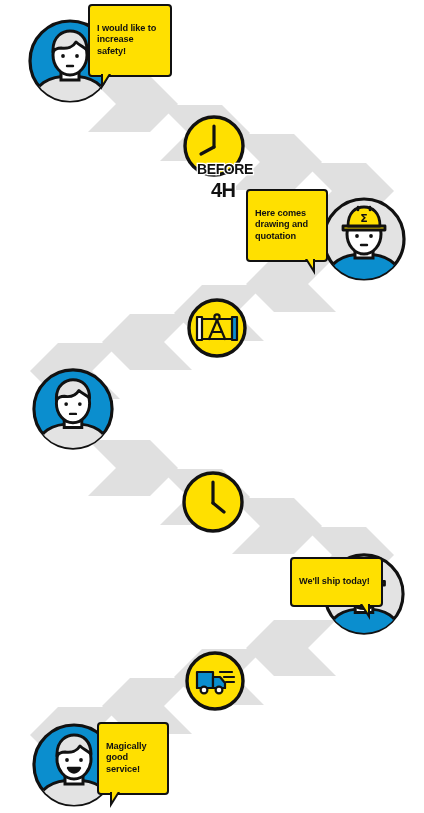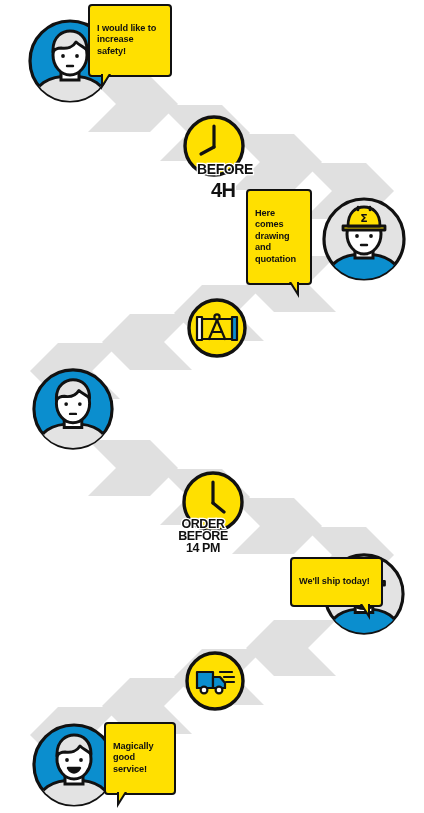--- a/index.html
+++ b/index.html
@@ -182,21 +182,21 @@
       <ellipse cx="43" cy="38" rx="17" ry="20" fill="#FFFFFF" stroke="#111111" stroke-width="3"></ellipse>
       <path d="M22,30 h42 v4 h-42 Z" fill="#FFE000" stroke="#111111" stroke-width="2.8" stroke-linejoin="round"></path>
       <path d="M27,30 C27,16 35,11 43,11 C51,11 59,16 59,30 Z" fill="#FFE000" stroke="#111111" stroke-width="2.8" stroke-linejoin="round"></path>
       <path d="M37,14 v-3 M49,14 v-3" stroke="#111111" stroke-width="2.6" stroke-linecap="round"></path>
       <text x="43" y="26" font-family="DejaVu Sans, sans-serif" font-size="11" font-weight="bold" fill="#111111" text-anchor="middle">Σ</text>
       <circle cx="36" cy="40" r="1.9" fill="#111111"></circle>
       <circle cx="50" cy="40" r="1.9" fill="#111111"></circle>
       <path d="M40,49 h6" stroke="#111111" stroke-width="2.4" stroke-linecap="round"></path>
     </g>
   </svg>
-  <div class="bubble" style="left:246px; top:189px; width:66px;">
+  <div class="bubble" style="left:246px; top:189px; width:82px;">
     <span>Here comes
 drawing and
 quotation</span>
     <span class="tail tail-dr"></span>
   </div>
 
   <svg class="node" style="left:186px; top:297px;" width="62" height="62" viewBox="0 0 62 62">
     <circle cx="31" cy="31" r="28" fill="#FFE000" stroke="#111111" stroke-width="3.4"></circle>
     <g stroke="#111111" stroke-width="2.2" fill="none" stroke-linecap="round" stroke-linejoin="round">
       <path d="M14,42 h34"></path>
@@ -224,25 +224,20 @@
       <circle cx="50" cy="38" r="1.9" fill="#111111"></circle>
       <path d="M40,48 h6" stroke="#111111" stroke-width="2.4" stroke-linecap="round"></path>
     </g>
   </svg>
 
   <svg class="node" style="left:181px; top:470px;" width="64" height="64" viewBox="0 0 64 64">
     <circle cx="32" cy="32" r="29" fill="#FFE000" stroke="#111111" stroke-width="3.4"></circle>
     <path d="M32,12 V33" stroke="#111111" stroke-width="3.2" stroke-linecap="round"></path>
     <path d="M32,33 L43,42" stroke="#111111" stroke-width="3.2" stroke-linecap="round"></path>
   </svg>
-  <div class="clock-label cl-order" style="left:167px; top:506px; width:72px;">
-    <span>ORDER
-BEFORE
-14 PM</span>
-  </div>
 
   <svg class="node" style="left:322px; top:552px;" width="84" height="84" viewBox="0 0 86 86">
     <circle cx="43" cy="43" r="40" fill="#E3E3E3" stroke="#111111" stroke-width="3.2"></circle>
     <clipPath id="c7">
         <circle cx="43" cy="43" r="40"></circle>
       </clipPath>
     <g clip-path="url(#c7)">
       <path d="M6,86 C6,66 22,58 43,58 C64,58 80,66 80,86 Z" fill="#0B8ECE" stroke="#111111" stroke-width="3"></path>
       <path d="M34,48 h18 v14 h-18 Z" fill="#FFFFFF" stroke="#111111" stroke-width="3"></path>
       <ellipse cx="43" cy="38" rx="17" ry="20" fill="#FFFFFF" stroke="#111111" stroke-width="3"></ellipse>
@@ -280,19 +275,19 @@
     <g clip-path="url(#c9)">
       <path d="M6,86 C6,66 22,58 43,58 C64,58 80,66 80,86 Z" fill="#E3E3E3" stroke="#111111" stroke-width="3"></path>
       <path d="M34,48 h18 v14 h-18 Z" fill="#FFFFFF" stroke="#111111" stroke-width="3"></path>
       <ellipse cx="43" cy="37" rx="17" ry="20" fill="#FFFFFF" stroke="#111111" stroke-width="3"></ellipse>
       <path d="M26,32 C26,18 36,13 43,13 C52,13 60,19 60,32 C57,29 52,27 49,24 C46,29 40,31 34,30 C31,30 28,31 26,34 Z" fill="#E3E3E3" stroke="#111111" stroke-width="3" stroke-linejoin="round"></path>
       <circle cx="36" cy="38" r="1.9" fill="#111111"></circle>
       <circle cx="50" cy="38" r="1.9" fill="#111111"></circle>
       <path d="M37,46 C40,52 46,52 49,46 Z" fill="#111111" stroke="#111111" stroke-width="2.4" stroke-linejoin="round"></path>
     </g>
   </svg>
-  <div class="bubble" style="left:104px; top:722px; width:72px;">
+  <div class="bubble" style="left:97px; top:722px; width:72px;">
     <span>Magically
 good service!</span>
     <span class="tail tail-dl"></span>
   </div>
 
 </div>
 
 </body></html>

